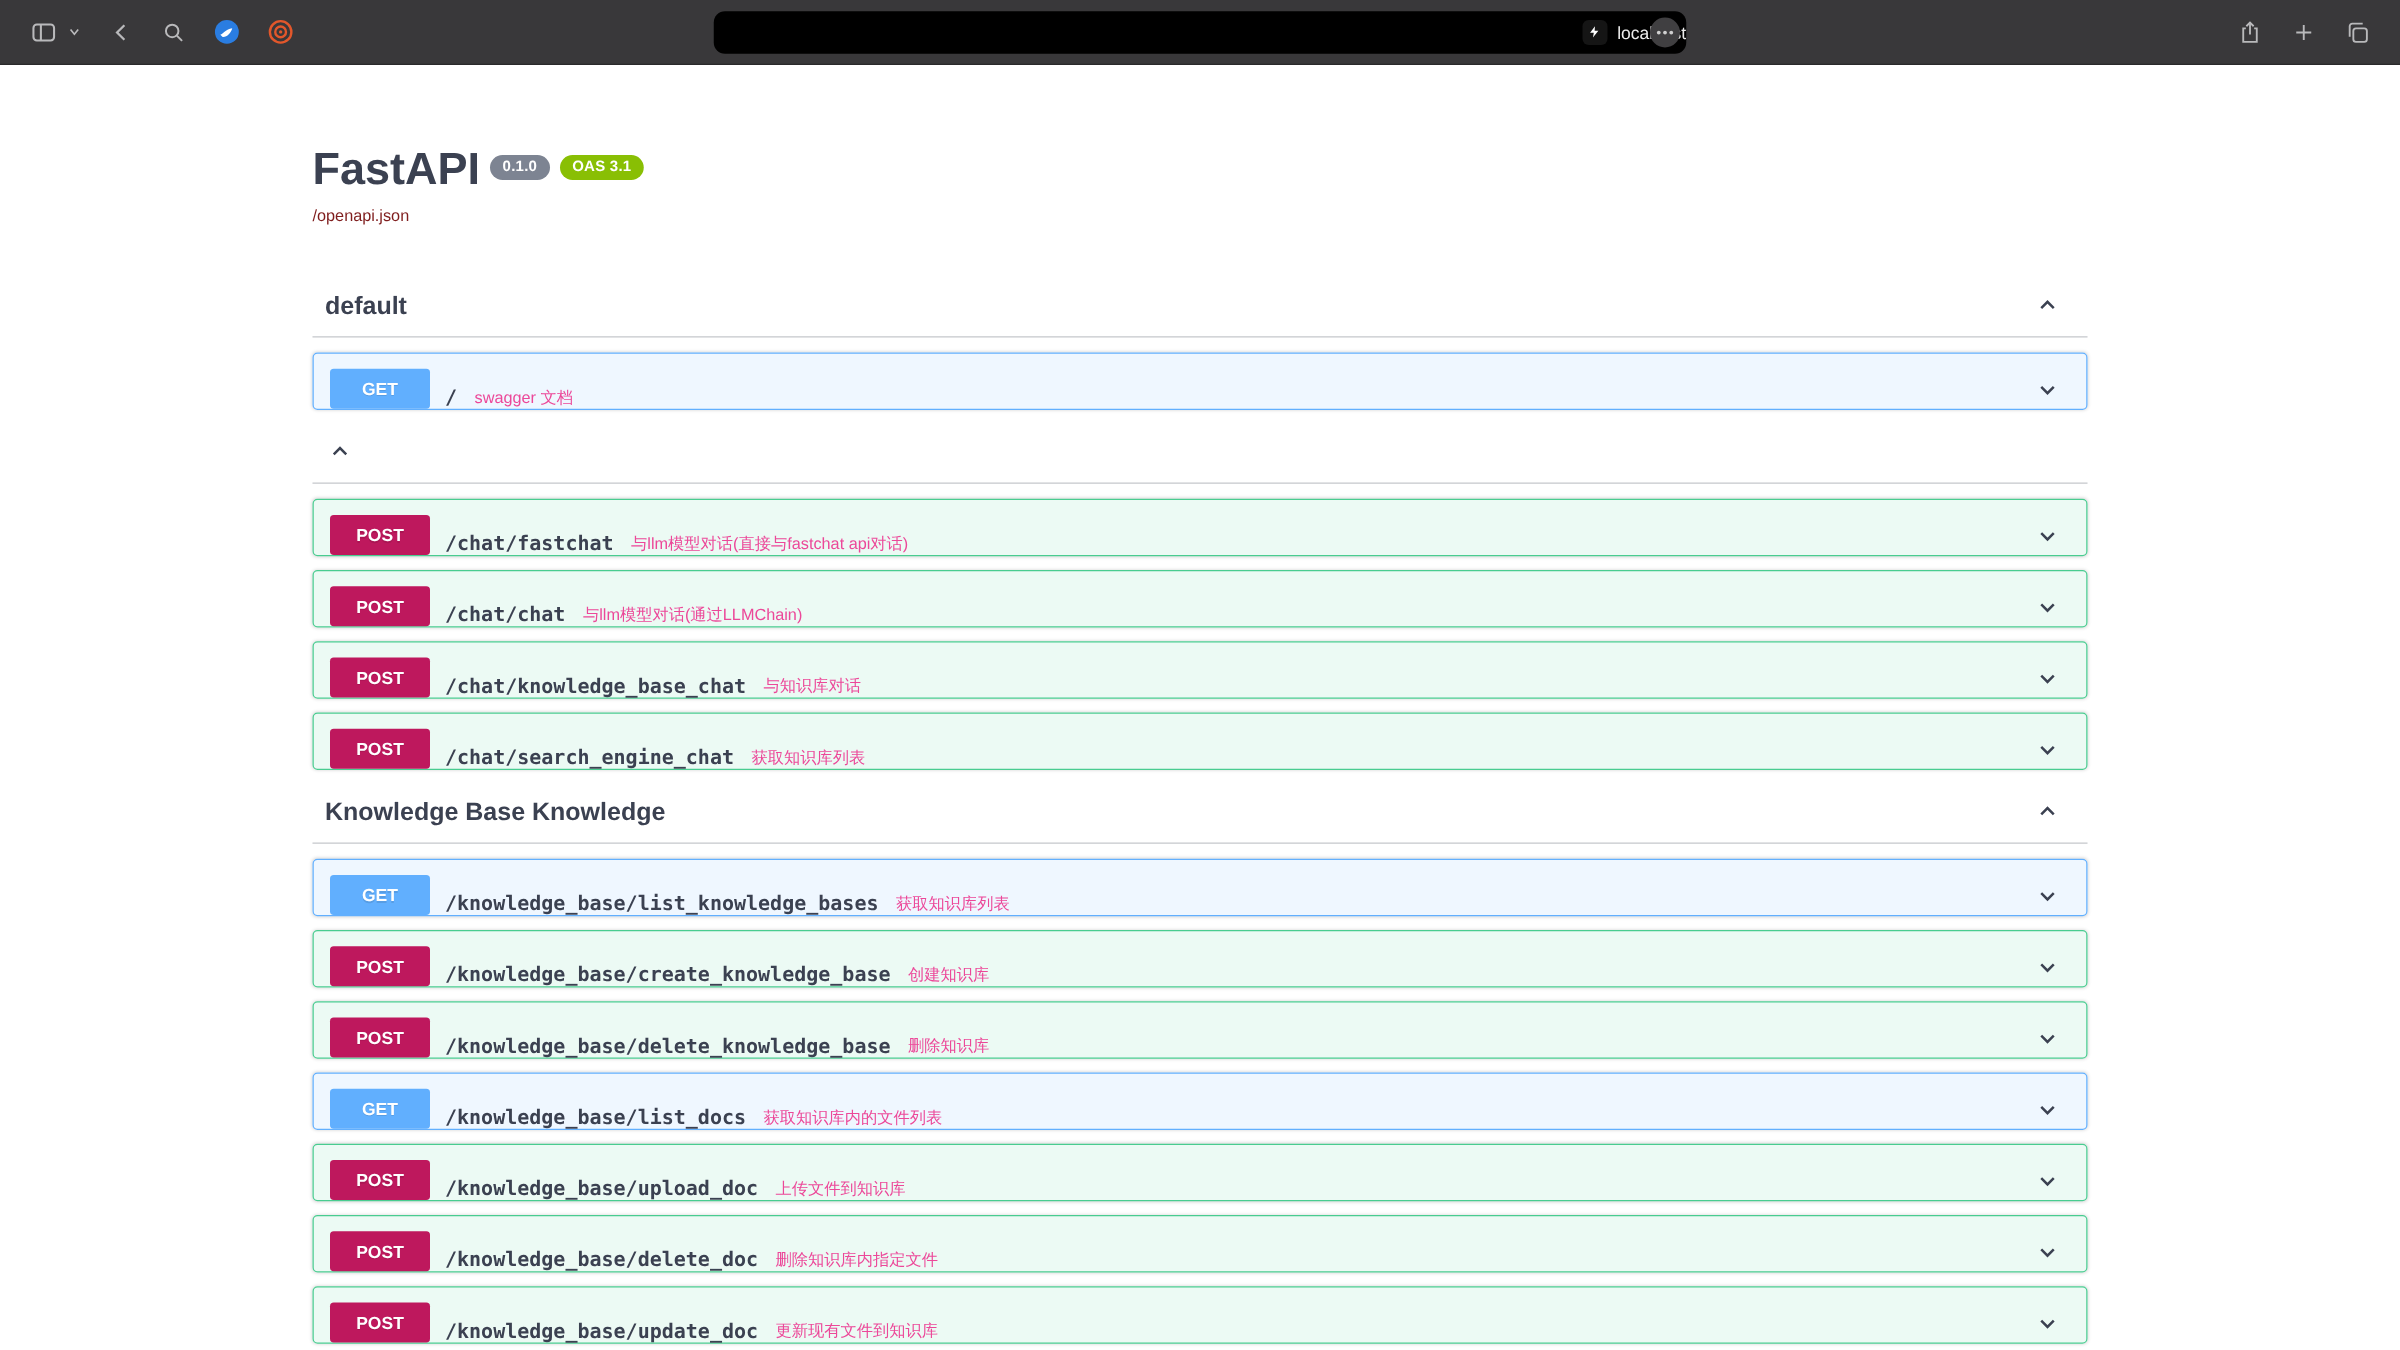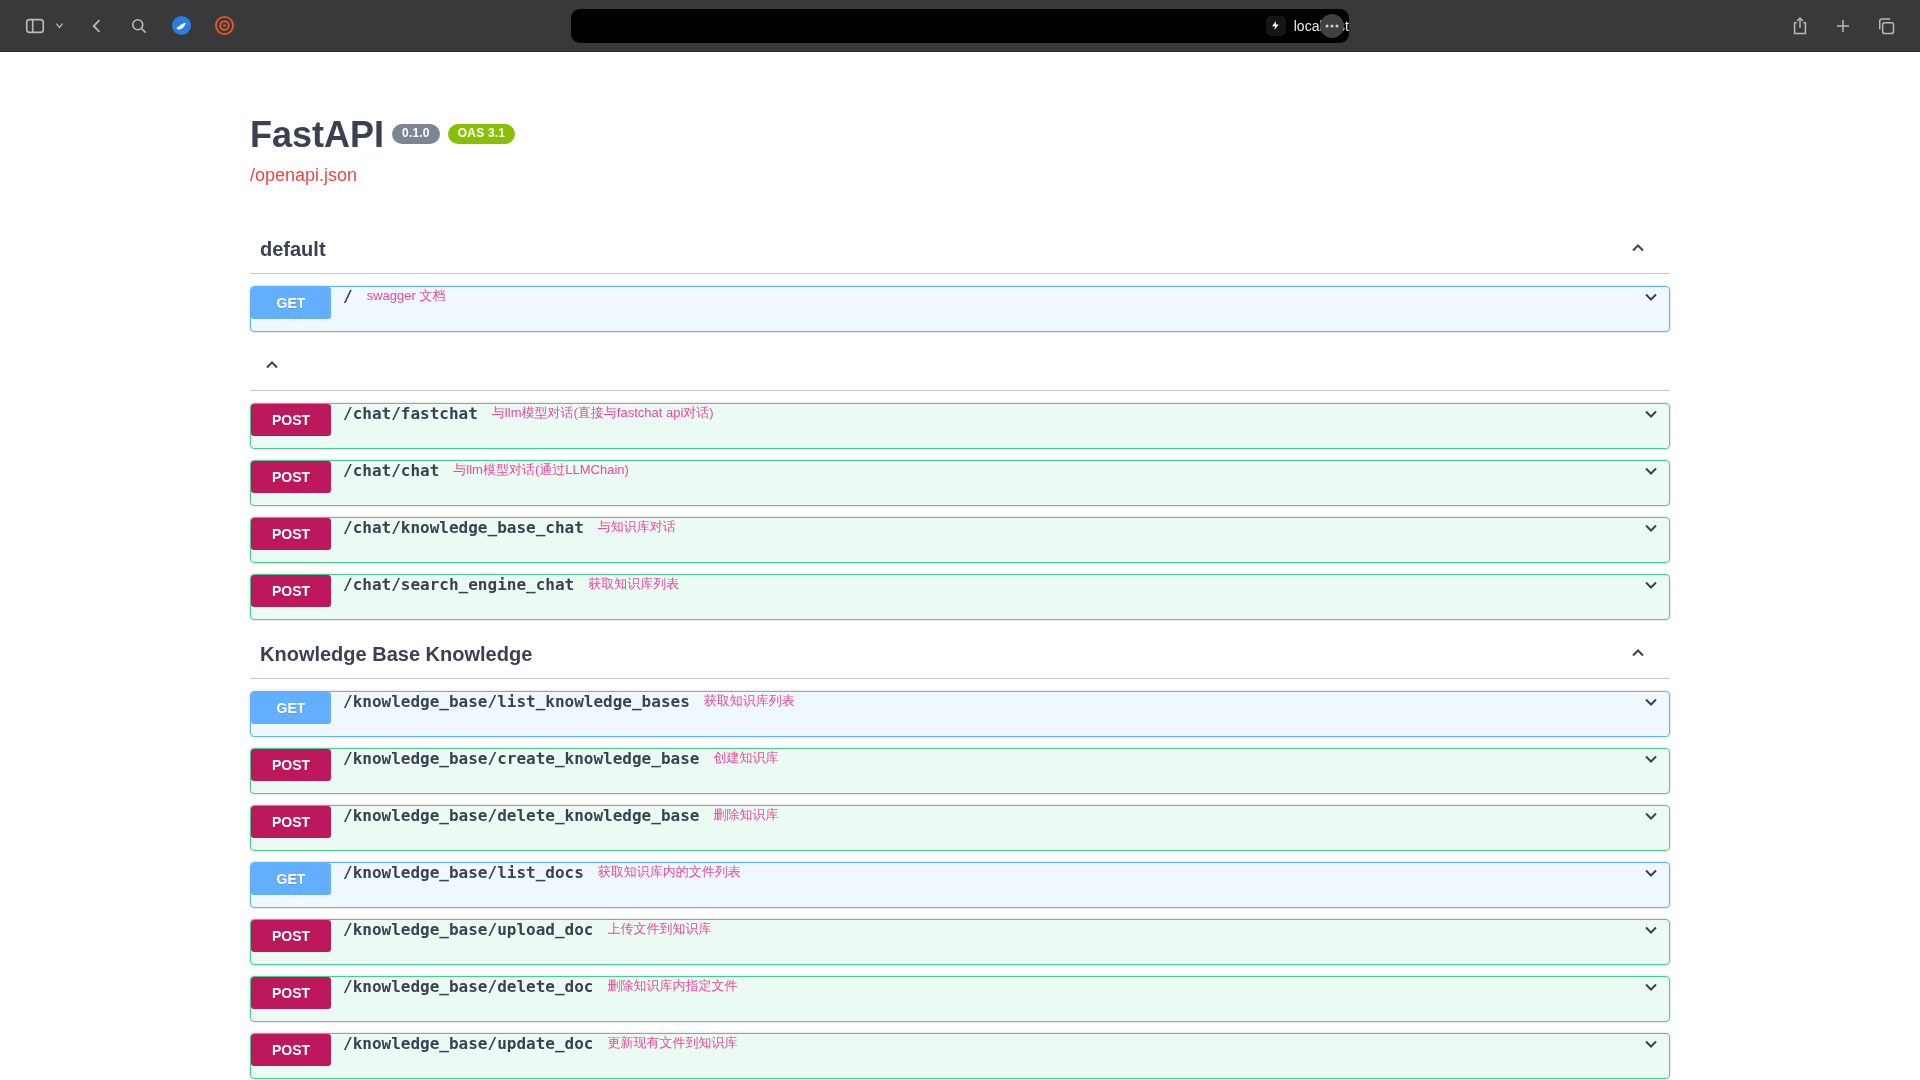--- a/index.html
+++ b/index.html
@@ -32,35 +32,35 @@
   .page { width:100%; height:1028px; overflow:hidden; background:#fff; }
   .wrapper { max-width:1460px; margin:0 auto; padding:0 20px; }
 
   .info { padding-top:46px; margin-bottom:40px; }
   .api-title { font-size:36px; font-weight:bold; color:#3b4151; line-height:1.15; }
   .badge { display:inline-block; border-radius:57px; color:#fff; font-size:12px;
            font-weight:700; padding:3px 10px; position:relative; top:-10px;
            margin-left:8px; letter-spacing:.2px;margin-top:36px; }
   .badge.version { background:#7d8492; }
   .badge.oas { background:#89bf04; }
-  .spec-link { display:inline-block; margin-top:10px; font-size:18px;
-               color:#ef4444; text-decoration:none; cursor:pointer; }
+  .spec-link { display:inline-block; margin-top:10px; font-size:13px;
+               color:#7f1d1d; text-decoration:none; cursor:pointer; }
 
   .opblock-tag-section { margin-bottom:4px; }
   .opblock-tag { display:flex; align-items:center; padding:10px 20px 10px 10px;
                  border-bottom:1px solid rgba(59,65,81,.3); cursor:pointer; }
   .opblock-tag h3 { font-size:20px; font-weight:700; color:#3b4151; flex:1; }
   .expand-btn { background:none; border:none; cursor:pointer; padding:2px; }
 
   .section-ops { padding-top:12px; }
   .opblock { border-radius:4px; margin:0 0 11px; border:1px solid #000;
              box-shadow:0 0 3px rgba(0,0,0,.19); }
   .opblock.get  { border-color:#61affe; background:rgba(97,175,254,.1); }
   .opblock.post { border-color:#49cc90; background:rgba(73,204,144,.1); }
-  .op-summary { display:flex; align-items:flex-start; padding:0 0; height:44px; cursor:pointer; }
+  .op-summary { display:flex; align-items:flex-end; padding:0 13px; height:44px; cursor:pointer; }
   .method { border-radius:3px; color:#fff; font-size:14px; font-weight:700;
             min-width:80px; text-align:center; padding:8px 0;
             text-shadow:0 1px 0 rgba(0,0,0,.1); flex:0 0 auto; }
   .opblock.get  .method { background:#61affe; }
   .opblock.post .method { background:#be185d; }
   .path { font-family:"DejaVu Sans Mono", monospace; font-size:16px; font-weight:700;
           color:#3b4151; padding:0 10px 0 12px; flex:0 0 auto; }
   .op-desc { font-size:13px; color:#ec4899; flex:1; padding-left:4px;
              white-space:nowrap; overflow:hidden; text-overflow:ellipsis; }
   .op-arrow { margin-right:8px; flex:0 0 auto; }

